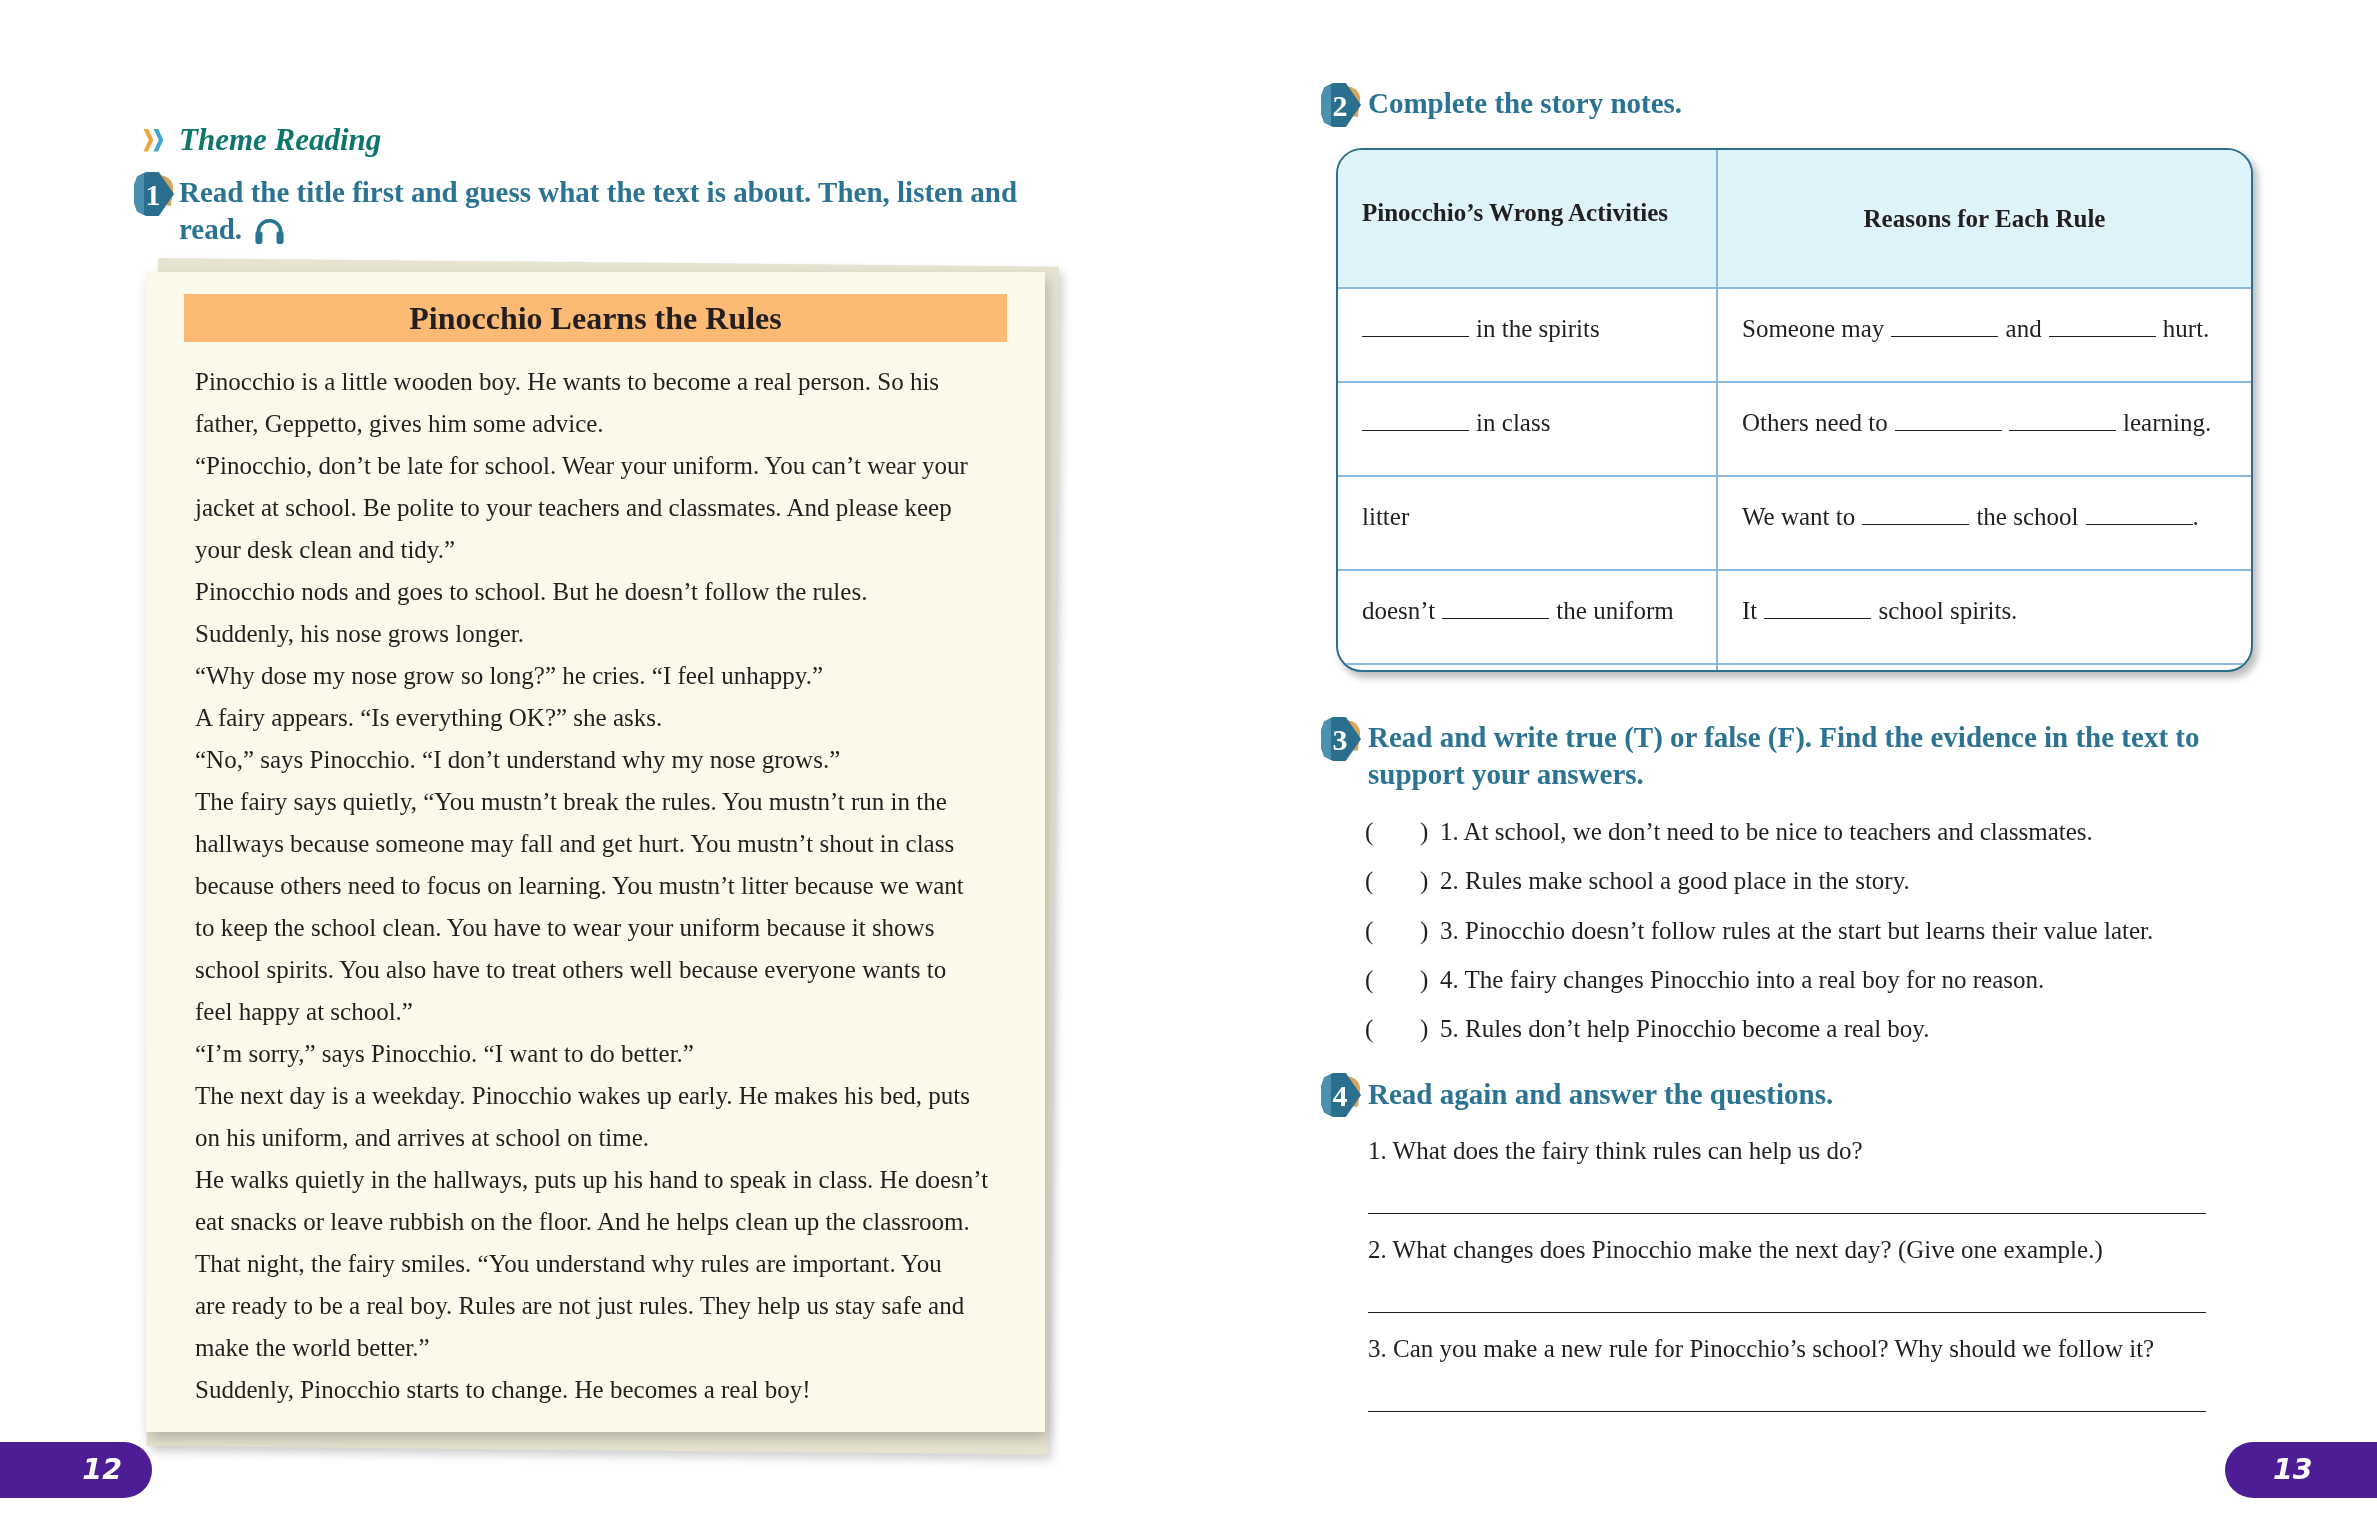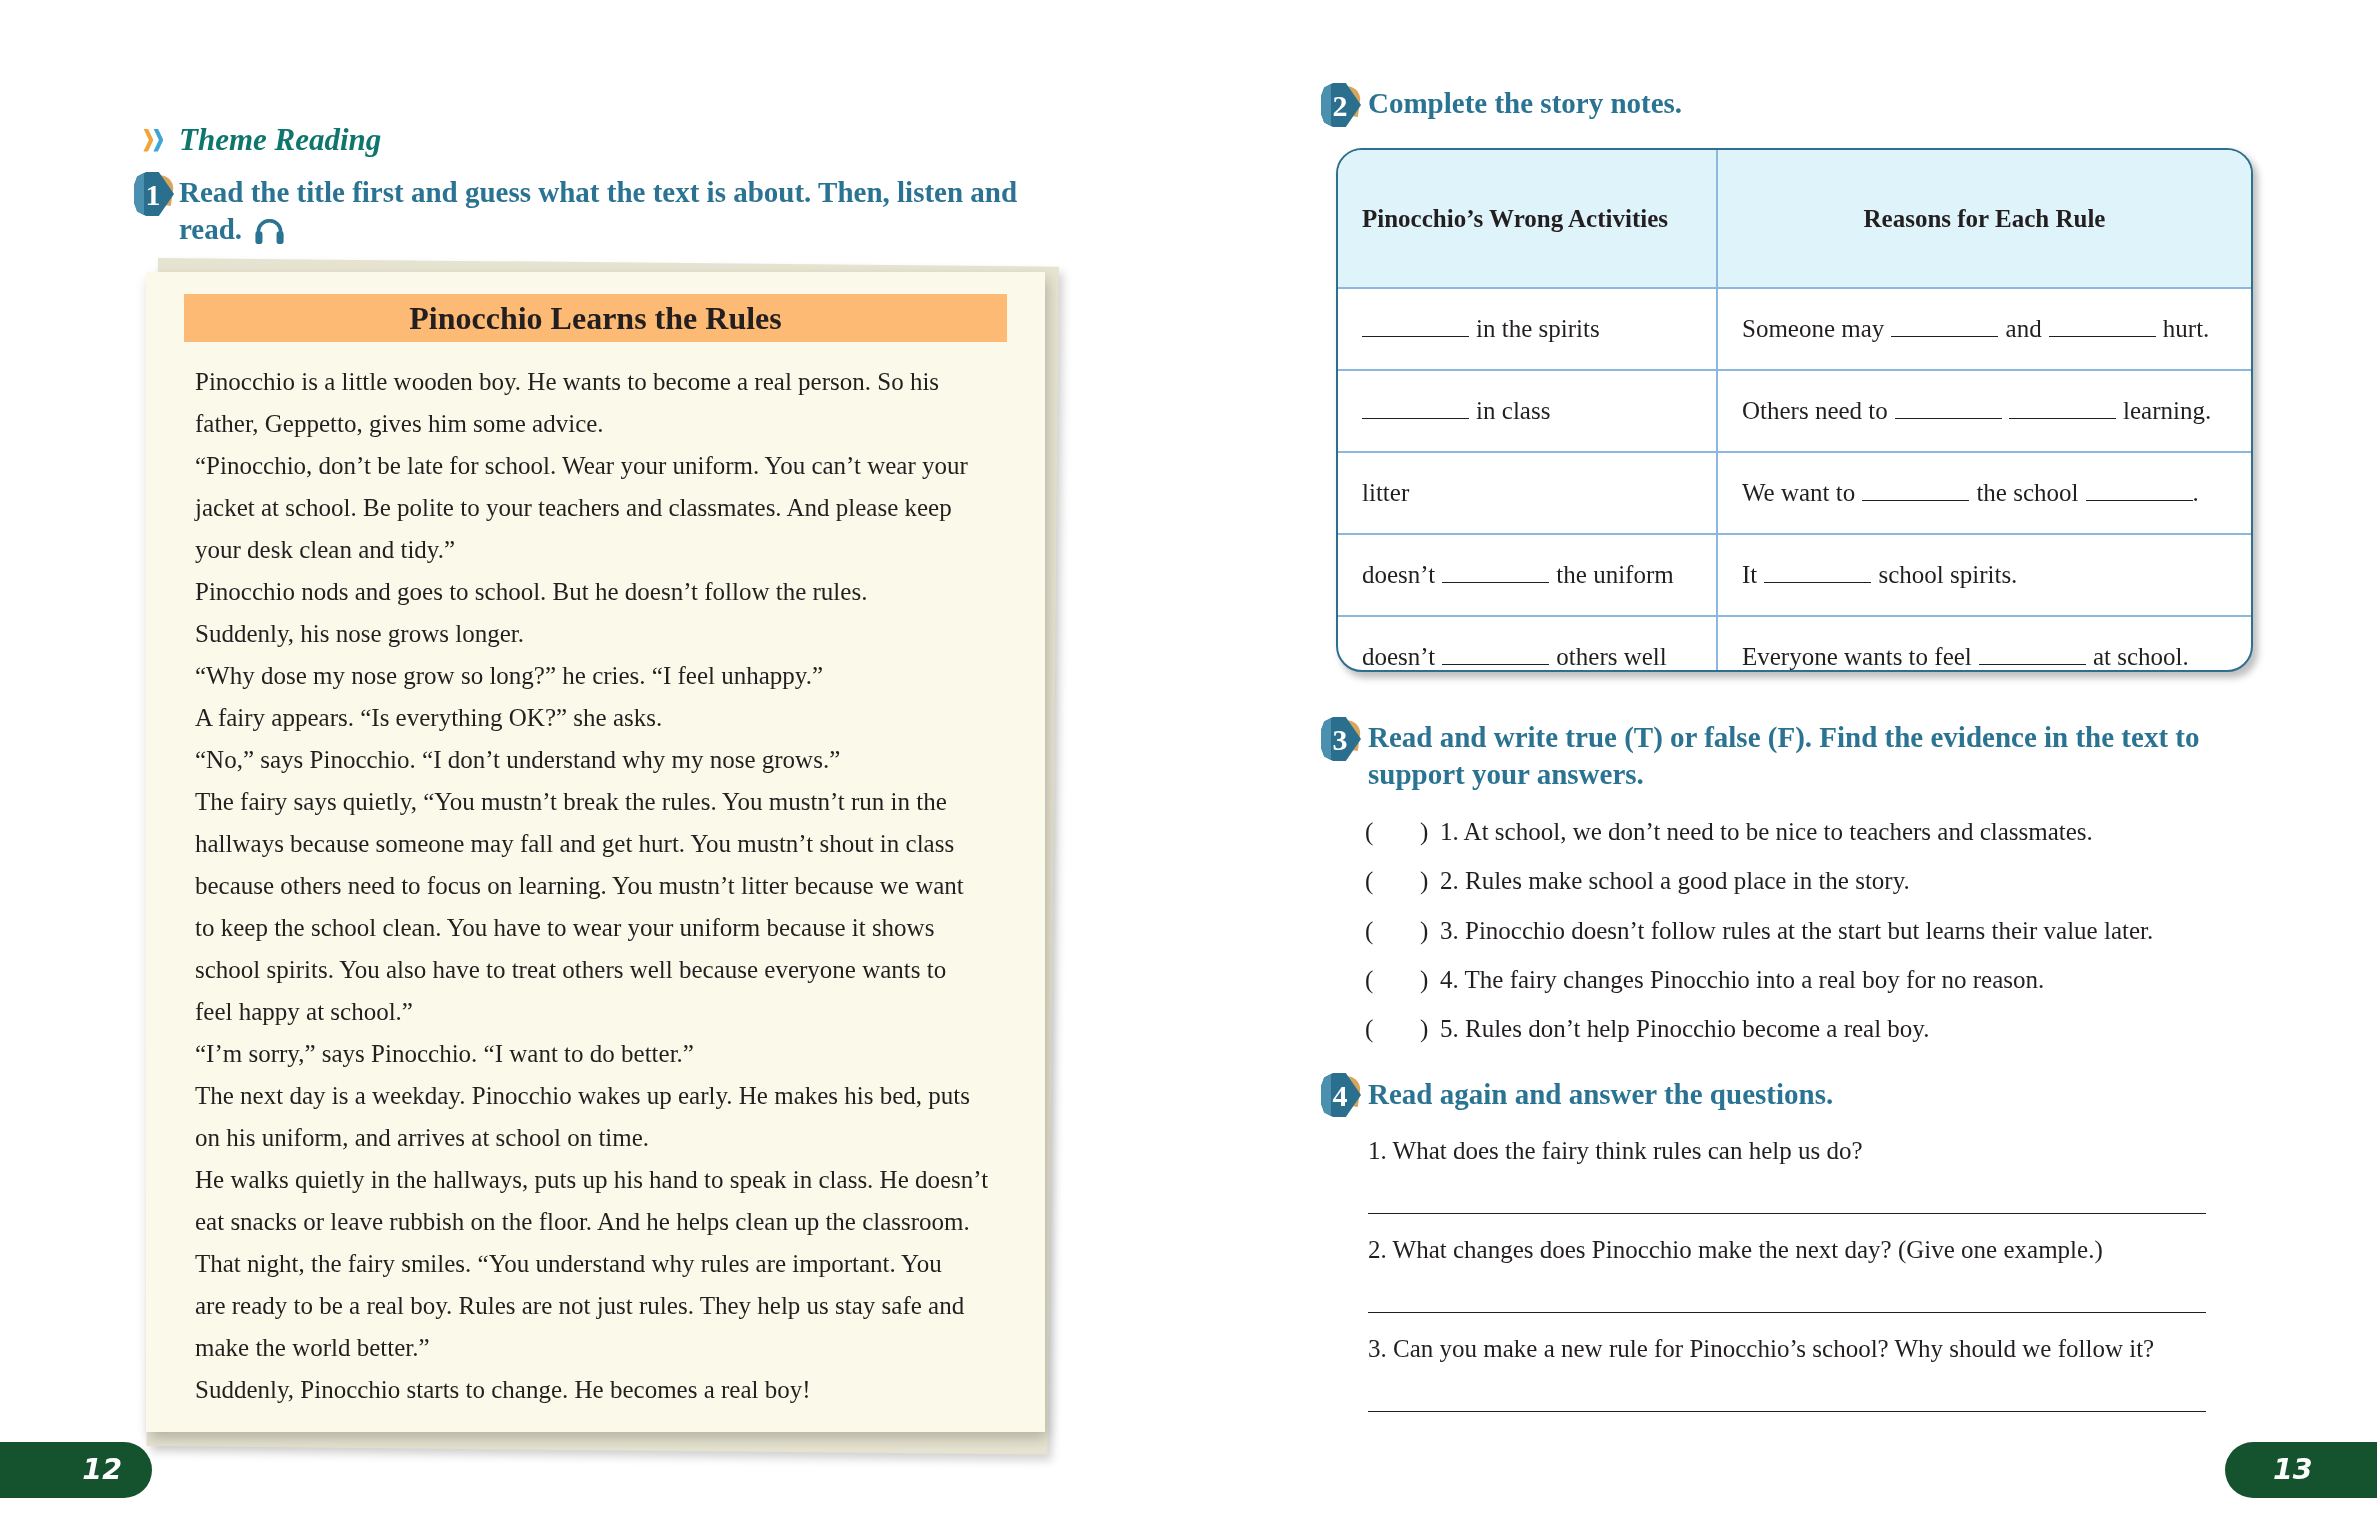--- a/index.html
+++ b/index.html
@@ -54,41 +54,41 @@
     color:#231f20;
   }
 
   
   .notes {
     left:1336px; top:148px; width:917px; height:524px;
     border:2.1px solid #2e6f8e; border-radius:26px; overflow:hidden; box-sizing:border-box;
     box-shadow:4.3px 5.7px 7.1px rgba(0,0,0,0.25); background:#fff;
   }
   .notes table { width:100%; height:100%; border-collapse:collapse; }
-  .notes th, .notes td { border:2.1px solid #8db8de; font-size:25px; padding:0 0 0 24px; text-align:left; }
+  .notes th, .notes td { border:2.1px solid #8db8de; font-size:25px; padding:0 0 12px 24px; text-align:left; }
   .notes tr > *:first-child { border-left:none; }
   .notes tr > *:last-child { border-right:none; }
   .notes tr:first-child > * { border-top:none; }
   .notes tr:last-child > * { border-bottom:none; }
   .notes th { background:#dff3fb; font-weight:bold; height:107px; font-size:25px; }
   .notes th.center { text-align:center; padding:15px; }
   .notes td { height:80px; }
   .notes col.c1 { width:379px; }
   .blank { display:inline-block; width:107px; border-bottom:1.4px solid #231f20; height:20px; vertical-align:baseline; margin:0 7.1px; }
   .blank.first { margin-left:0; }
 
   
   .tf { left:1365px; width:882px; font-size:25px; line-height:28.5px; display:flex; }
   .tf .paren { width:75px; display:flex; justify-content:space-between; padding-right:10px; box-sizing:border-box; }
   .tf .paren span { width:10px; }
   .q { left:1368px; font-size:25px; line-height:28.5px; }
   .answer-line { left:1368px; width:838px; height:0; border-top:1.8px solid #231f20; }
 
   
-  .tab { top:1442px; height:56px; background:#14532d; color:#fff; font-family:"DejaVu Sans","Liberation Sans",sans-serif; font-style:italic; font-weight:bold; font-size:28.5px; line-height:56px; }
+  .tab { top:1442px; height:56px; background:#4c1d95; color:#fff; font-family:"DejaVu Sans","Liberation Sans",sans-serif; font-style:italic; font-weight:bold; font-size:28.5px; line-height:56px; }
   .tab-left { left:0; width:152px; border-radius:0 28.5px 28.5px 0; text-align:right; padding-right:30px; box-sizing:border-box; }
   .tab-right { right:0; width:152px; border-radius:28.5px 0 0 28.5px; text-align:left; padding-left:48px; box-sizing:border-box; }
 </style>
 </head>
 <body>
 
 <div class="abs theme">
   <span class="chev">
       <i></i>
       <i></i>

